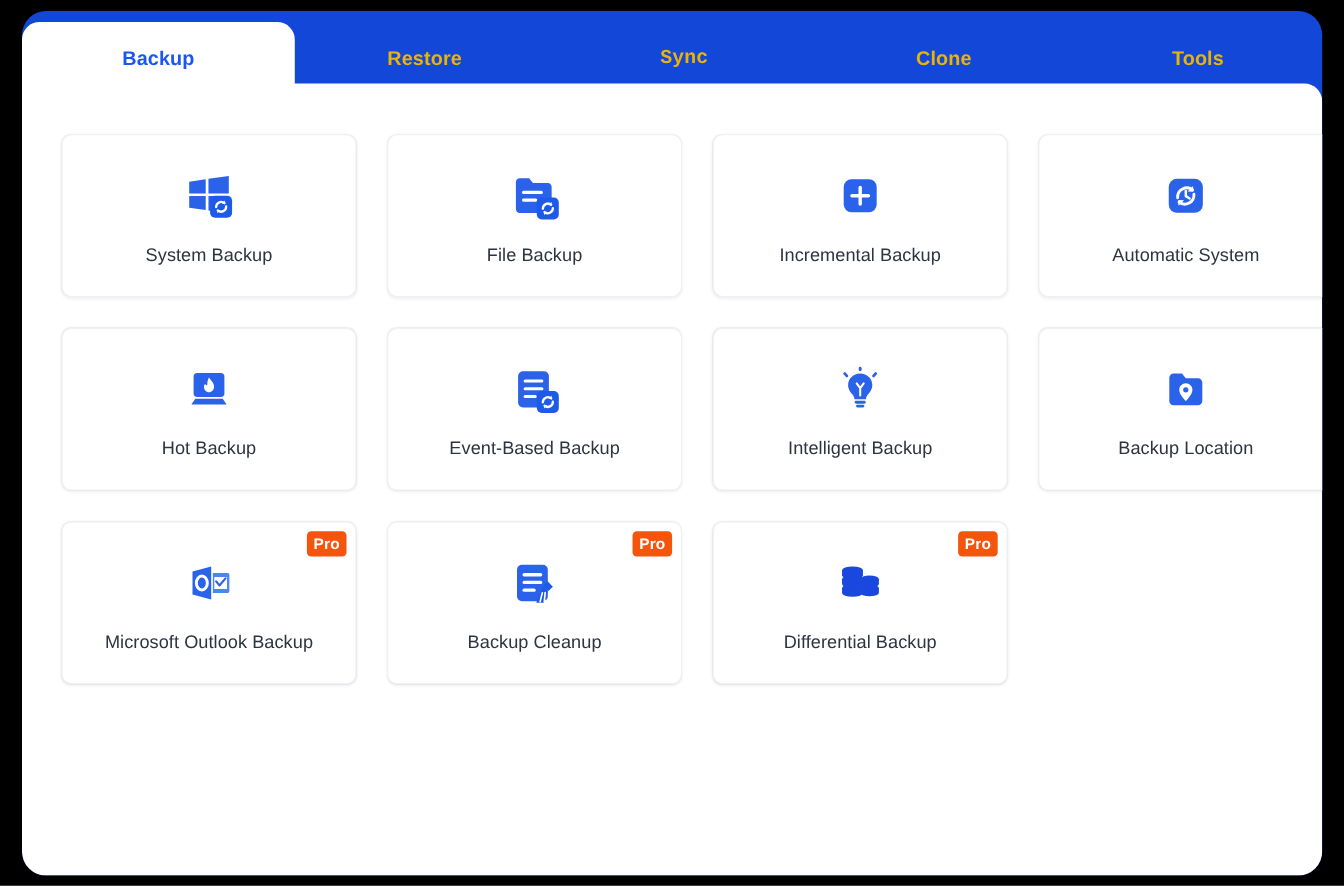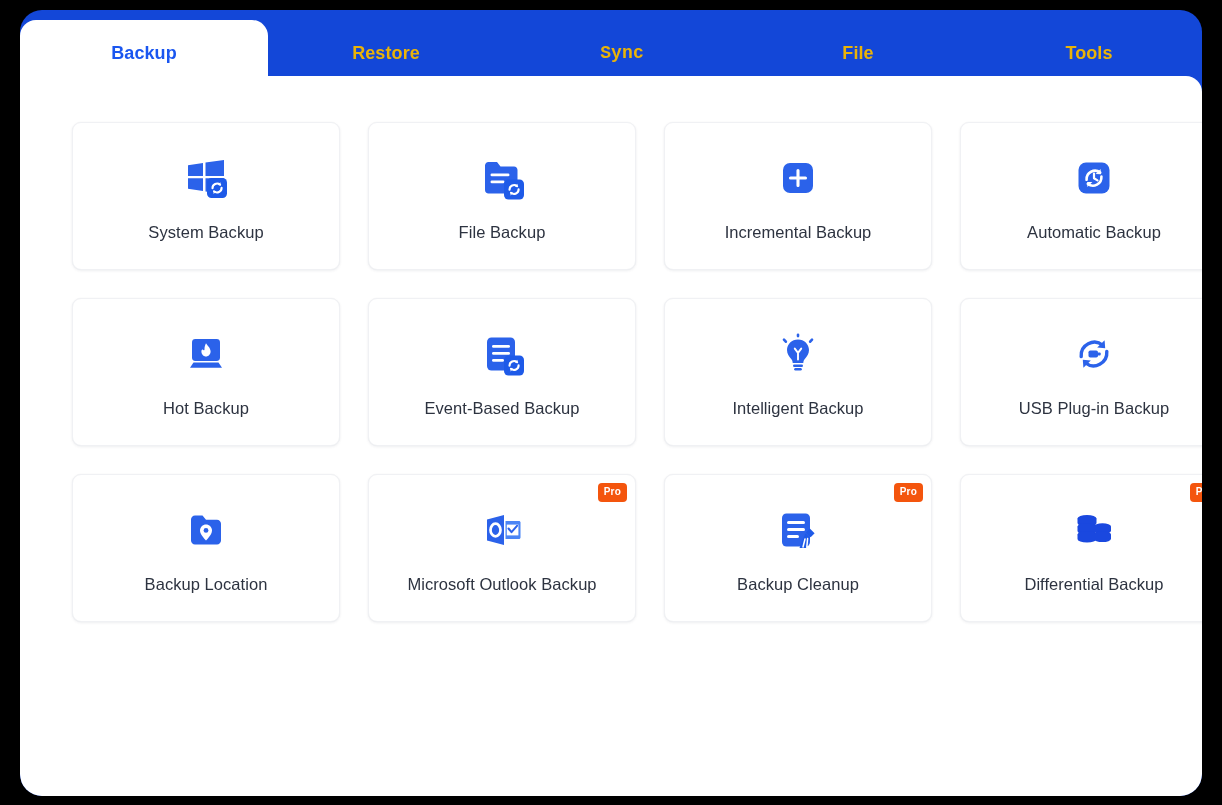--- a/index.html
+++ b/index.html
@@ -67,21 +67,21 @@
     left: 0;
     top: 66px;
     width: 100%;
     height: 720px;
     background: #ffffff;
     border-radius: 0 16px 20px 20px;
   }
 
   .grid {
     position: absolute;
-    left: 52px;
+    left: 36px;
     top: 46px;
     width: 1120px;
     display: grid;
     grid-template-columns: repeat(4, 268px);
     column-gap: 17px;
     row-gap: 17px;
     gap: 28px;
   }
 
   .card {
@@ -116,21 +116,21 @@
     line-height: 1.2;
     letter-spacing: 0.05px;
   }
 
   .pro-badge {
     position: absolute;
     top: 8px;
     right: 8px;
     background: #f4550d;
     color: #ffffff;
-    font-size: 10px;
+    font-size: 14px;
     font-weight: bold;
     line-height: 1;
     padding: 4px 6px 5px 6px;
     border-radius: 4px;
     letter-spacing: 0.2px;
   }
 </style>
 </head>
 <body>
 
@@ -140,21 +140,21 @@
     <div class="tab tab-0 active">
       <span>Backup</span>
     </div>
     <div class="tab tab-1">
       <span>Restore</span>
     </div>
     <div class="tab tab-2">
       <span>Sync</span>
     </div>
     <div class="tab tab-3">
-      <span>File</span>
+      <span>Clone</span>
     </div>
     <div class="tab tab-4">
       <span>Tools</span>
     </div>
   </div>
 
   <div class="content">
     <div class="grid">
 
       <div class="card">
@@ -207,21 +207,21 @@
         <div class="card-icon">
           <svg width="52" height="52" viewBox="0 0 52 52">
             <rect x="10.5" y="10.5" width="31" height="31" rx="7.5" fill="#2b62ea"></rect>
             <path d="M18.6 27.8a8.4 8.4 0 0 1 13.6-7.2" fill="none" stroke="#ffffff" stroke-width="2.6" stroke-linecap="round"></path>
             <path d="M33.4 24.6a8.4 8.4 0 0 1-13.6 7.2" fill="none" stroke="#ffffff" stroke-width="2.6" stroke-linecap="round"></path>
             <path d="M32.6 17.1 L32.8 22.3 L27.6 22.1 Z" fill="#ffffff"></path>
             <path d="M19.4 35.1 L19.2 29.9 L24.4 30.1 Z" fill="#ffffff"></path>
             <path d="M26 21.5 L26 26.3 L29.5 28.4" fill="none" stroke="#ffffff" stroke-width="2.2" stroke-linecap="round" stroke-linejoin="round"></path>
           </svg>
         </div>
-        <div class="card-label">Automatic Backup</div>
+        <div class="card-label">Automatic System</div>
       </div>
 
       <div class="card">
         <div class="card-icon">
           <svg width="52" height="52" viewBox="0 0 52 52">
             <rect x="12" y="11" width="28" height="22" rx="3.4" fill="#2b62ea"></rect>
             <path d="M26 15.2 C27.7 18 30.6 19.9 30.6 23.6 C30.6 26.4 28.5 28.6 26 28.6 C23.5 28.6 21.4 26.4 21.4 23.6 C21.4 21.7 22.4 20.8 23.3 21.9 C23.9 22.6 24.6 22.2 24.5 21 C24.4 19.3 25 17 26 15.2 Z" fill="#ffffff"></path>
             <path d="M10 39.8 L13.5 34.5 L38.5 34.5 L42 39.8 Z" fill="#2b62ea"></path>
           </svg>
         </div>
@@ -253,33 +253,20 @@
             <rect x="21" y="36.4" width="10" height="2.6" rx="1.3" fill="#2b62ea"></rect>
             <rect x="22.2" y="40" width="7.6" height="2.4" rx="1.2" fill="#2b62ea"></rect>
             <rect x="24.7" y="5.4" width="2.6" height="4" rx="1.3" fill="#2b62ea"></rect>
             <rect x="11.6" y="10" width="2.6" height="5.4" rx="1.3" fill="#2b62ea" transform="rotate(-42 12.9 12.7)"></rect>
             <rect x="37.8" y="10" width="2.6" height="5.4" rx="1.3" fill="#2b62ea" transform="rotate(42 39.1 12.7)"></rect>
           </svg>
         </div>
         <div class="card-label">Intelligent Backup</div>
       </div>
 
-      <div class="card">
-        <div class="card-icon">
-          <svg width="52" height="52" viewBox="0 0 52 52">
-            <path d="M13.2 28.6a13.3 13.3 0 0 1 21.6-11.4" fill="none" stroke="#2b62ea" stroke-width="3.4" stroke-linecap="round"></path>
-            <path d="M38.8 23.4a13.3 13.3 0 0 1-21.6 11.4" fill="none" stroke="#2b62ea" stroke-width="3.4" stroke-linecap="round"></path>
-            <path d="M36.6 12.2 L37.2 20.2 L29.2 19.6 Z" fill="#2b62ea"></path>
-            <path d="M15.4 39.8 L14.8 31.8 L22.8 32.4 Z" fill="#2b62ea"></path>
-            <rect x="20.5" y="22.5" width="9.5" height="7" rx="1.8" fill="#2b62ea"></rect>
-            <rect x="29.5" y="24.5" width="3.2" height="3" rx="1" fill="#2b62ea"></rect>
-          </svg>
-        </div>
-        <div class="card-label">USB Plug-in Backup</div>
-      </div>
 
       <div class="card">
         <div class="card-icon">
           <svg width="52" height="52" viewBox="0 0 52 52">
             <path d="M11 15.5 C11 13.3 12.8 11.5 15 11.5 L22.5 11.5 L26 15.8 L37 15.8 C39.2 15.8 41 17.6 41 19.8 L41 36.5 C41 38.7 39.2 40.5 37 40.5 L15 40.5 C12.8 40.5 11 38.7 11 36.5 Z" fill="#2b62ea"></path>
             <path d="M26 20.5 C22.7 20.5 20 23.2 20 26.5 C20 30.8 26 36.5 26 36.5 C26 36.5 32 30.8 32 26.5 C32 23.2 29.3 20.5 26 20.5 Z" fill="#ffffff"></path>
             <circle cx="26" cy="26.4" r="2.4" fill="#2b62ea"></circle>
           </svg>
         </div>
         <div class="card-label">Backup Location</div>

